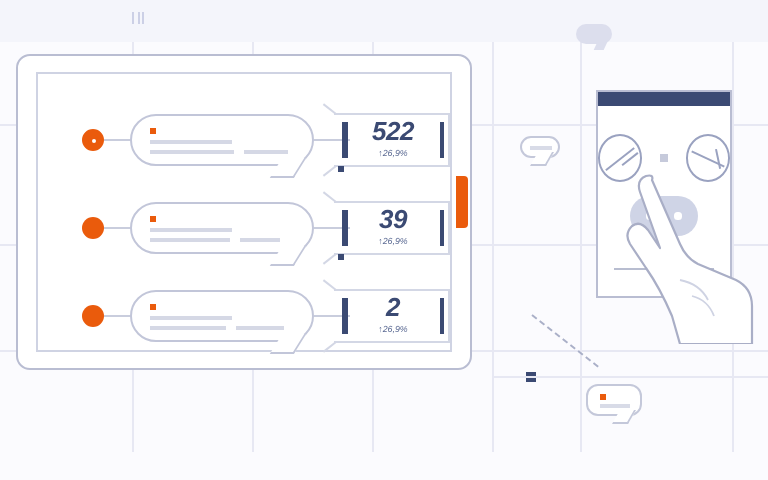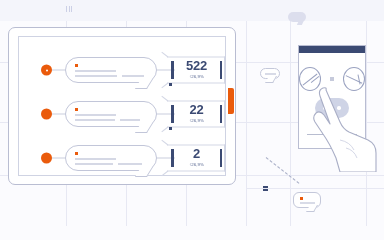--- a/index.html
+++ b/index.html
@@ -1,21 +1,21 @@
 <!DOCTYPE html>
 <html><head>
 <meta charset="utf-8">
 <style>
   html,body{margin:0;padding:0;}
   body{
     width:384px;height:226px;overflow:hidden;
     font-family:"Liberation Sans",sans-serif;
     background:#fbfbfe;position:relative;
   }
-  #scene{position:absolute;inset:0;}
+  #scene{position:absolute;inset:0;font-style:italic;}
 
   
   .grid-line{position:absolute;background:#e7e8f3;}
   .grid-v{width:1px;top:0;bottom:0;}
   .grid-h{height:1px;left:0;right:0;}
 
   .top-band{position:absolute;left:0;right:0;top:0;height:21px;background:#f4f5fb;}
   .top-ticks{position:absolute;left:66px;top:6px;display:flex;gap:1.5px;}
   .top-ticks i{display:block;width:1px;height:6px;background:#ccd0e6;}
 
@@ -249,21 +249,21 @@
                 <span style="width:20px;"></span>
               </div>
           </div>
           <div class="bubble-tail"></div>
         </div>
         <div class="connector"></div>
         <div class="card-outline"></div>
         <div class="stat">
           <div class="bar-left"></div>
           <div class="stat-body">
-            <div class="stat-value">22</div>
+            <div class="stat-value">39</div>
             <div class="stat-delta">↑26,9%</div>
           </div>
           <div class="bar-right"></div>
         </div>
         <div class="dot-sm" style="left:150px;top:30px;"></div>
       </div>
 
       <div class="row" style="top:104px;">
         <div class="node"></div>
         <div class="link"></div>

